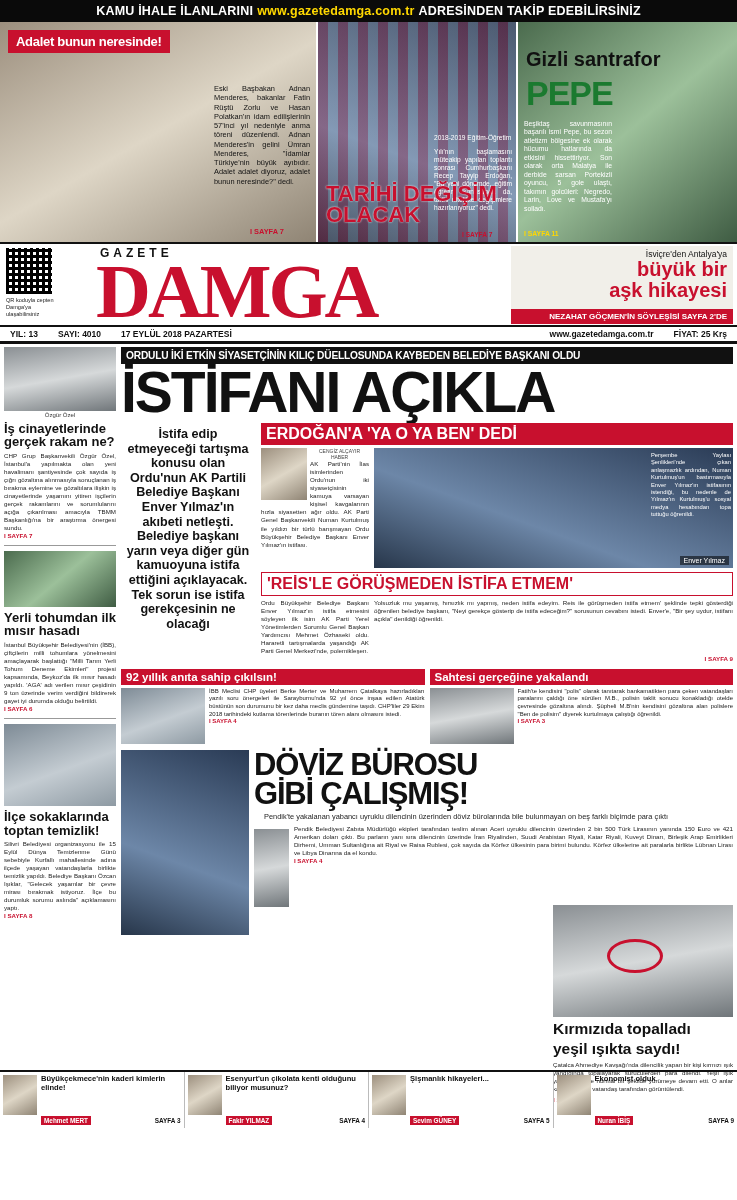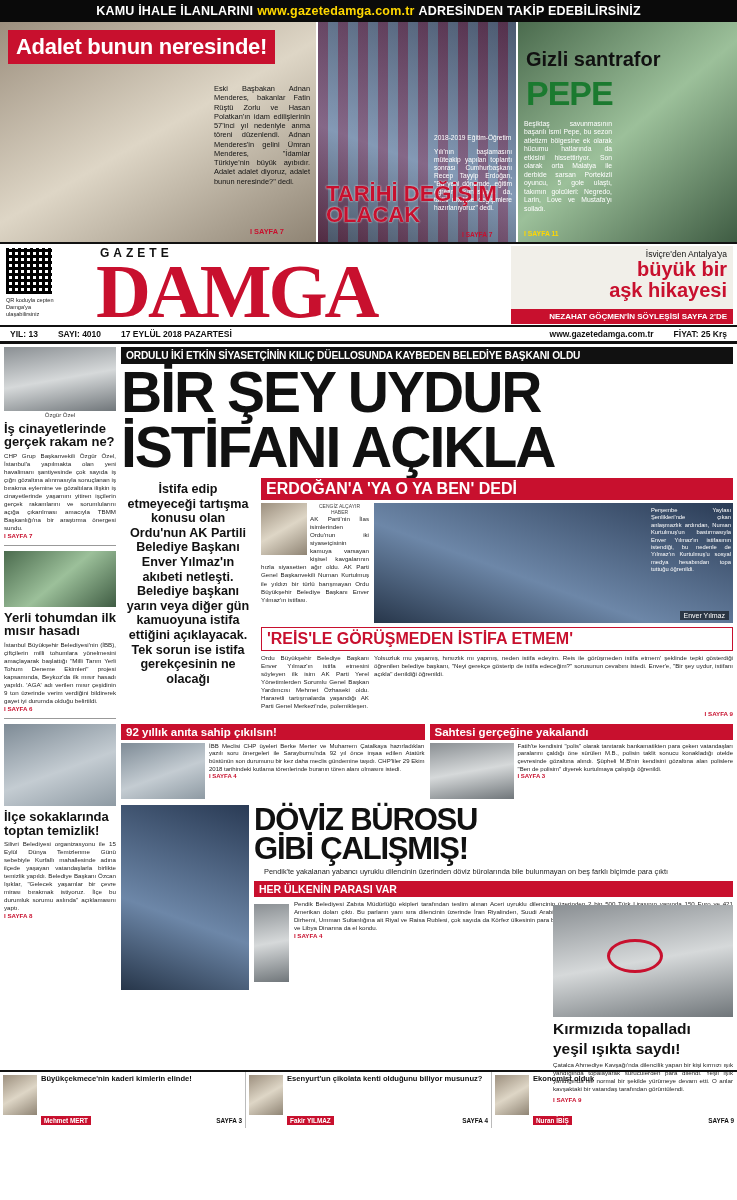--- a/index.html
+++ b/index.html
@@ -24,21 +24,21 @@
   .teasers { display: flex; height: 222px; border-bottom: 2px solid #111; }
   .teaser { position: relative; overflow: hidden; }
   .t1 { width: 318px; border-right: 2px solid #fff; }
   .t2 { width: 200px; border-right: 2px solid #fff; }
   .t3 { width: 219px; }
 
   .t-img { position: absolute; inset: 0; }
   .t-head {
     position: absolute; left: 8px; top: 8px;
     background: #c8102e; color: #fff; font-weight: bold;
-    font-size: 22px; padding: 4px 8px; letter-spacing: -.3px;
+    font-size: 13px; padding: 4px 8px; letter-spacing: -.3px;
   }
   .t1 .t-txt {
     position: absolute; right: 6px; top: 62px; width: 96px;
     font-size: 7.4px; line-height: 1.25; color: #111; text-align: justify;
   }
   .t2 .t-bigred {
     position: absolute; left: 8px; bottom: 16px;
     color: #c8102e; font-weight: bold; font-size: 22px; line-height: .98;
     text-shadow: 0 0 2px #fff;
   }
@@ -297,21 +297,20 @@
         <div class="lc-photo img-a" style="height:82px"></div>
         <div class="lc-head">İlçe sokaklarında toptan temizlik!</div>
         <div class="lc-body">Silivri Belediyesi organizasyonu ile 15 Eylül Dünya Temizlenme Günü sebebiyle Kurfallı mahallesinde adına ilçede yaşayan vatandaşlarla birlikte temizlik yapıldı. Belediye Başkanı Özcan Işıklar, "Gelecek yaşamlar bir çevre mirası bırakmak istiyoruz. İlçe bu durumluk sorumu aslında" açıklamasını yaptı.</div>
         <div class="lc-body" style="font-weight:bold;color:#c8102e;">I SAYFA 8</div>
       </div>
     </div>
 
     <div class="col-main">
 
       <div class="kicker">ORDULU İKİ ETKİN SİYASETÇİNİN KILIÇ DÜELLOSUNDA KAYBEDEN BELEDİYE BAŞKANI OLDU</div>
-      <div class="mega">BİR ŞEY UYDUR</div>
       <div class="mega">İSTİFANI AÇIKLA</div>
 
       <div class="story-row">
         <div class="story-lead">İstifa edip etmeyeceği tartışma konusu olan Ordu'nun AK Partili Belediye Başkanı Enver Yılmaz'ın akıbeti netleşti. Belediye başkanı yarın veya diğer gün kamuoyuna istifa ettiğini açıklayacak. Tek sorun ise istifa gerekçesinin ne olacağı</div>
 
         <div class="story-right">
           <div class="redbar">ERDOĞAN'A 'YA O YA BEN' DEDİ</div>
           <div class="cols2">
             <div style="width:108px">
               <div class="mini-photo img-b"></div>
@@ -357,21 +356,20 @@
           </div>
         </div>
       </div>
 
       <div class="doviz">
         <div class="doviz-photo img-d"></div>
         <div class="doviz-mid">
           <div class="doviz-head">DÖVİZ BÜROSU</div>
           <div class="doviz-head">GİBİ ÇALIŞMIŞ!</div>
           <div class="doviz-sub">Pendik'te yakalanan yabancı uyruklu dilencinin üzerinden döviz bürolarında bile bulunmayan on beş farklı biçimde para çıktı</div>
-          <div class="doviz-red">HER ÜLKENİN PARASI VAR</div>
           <div class="doviz-cols">
             <div class="doviz-img2 img-f" style="width:108px"></div>
             <div>
               <div class="col-txt">Pendik Belediyesi Zabıta Müdürlüğü ekipleri tarafından teslim alınan Aceri uyruklu dilencinin üzerinden 2 bin 500 Türk Lirasının yanında 150 Euro ve 421 Amerikan doları çıktı. Bu parların yanı sıra dilencinin üzerinde İran Riyalinden, Suudi Arabistan Riyali, Katar Riyali, Kuveyt Dinarı, Birleşik Arap Emirlikleri Dirhemi, Umman Sultanlığına ait Riyal ve Raisa Rublesi, çok sayıda da Körfez ülkesinin para birimi bulundu. Körfez ülkelerine ait paralarla birlikte Lübnan Lirası ve Libya Dinarına da el kondu.</div>
               <div class="col-txt" style="font-weight:bold;color:#c8102e">I SAYFA 4</div>
             </div>
           </div>
         </div>
       </div>
     </div>
@@ -404,20 +402,30 @@
         <div class="auth-title">Esenyurt'un çikolata kenti olduğunu biliyor musunuz?</div>
         <div class="auth-foot">
           <span class="auth-name">Fakir YILMAZ</span>
           <span class="auth-page">SAYFA 4</span>
         </div>
       </div>
     </div>
     <div class="auth">
       <div class="auth-photo img-b"></div>
       <div class="auth-txt">
+        <div class="auth-title">Şişmanlık hikayeleri...</div>
+        <div class="auth-foot">
+          <span class="auth-name">Sevim GÜNEY</span>
+          <span class="auth-page">SAYFA 5</span>
+        </div>
+      </div>
+    </div>
+    <div class="auth">
+      <div class="auth-photo img-b"></div>
+      <div class="auth-txt">
         <div class="auth-title">Ekonomist olduk</div>
         <div class="auth-foot">
           <span class="auth-name">Nuran İBİŞ</span>
           <span class="auth-page">SAYFA 9</span>
         </div>
       </div>
     </div>
   </div>
 
 </div>

